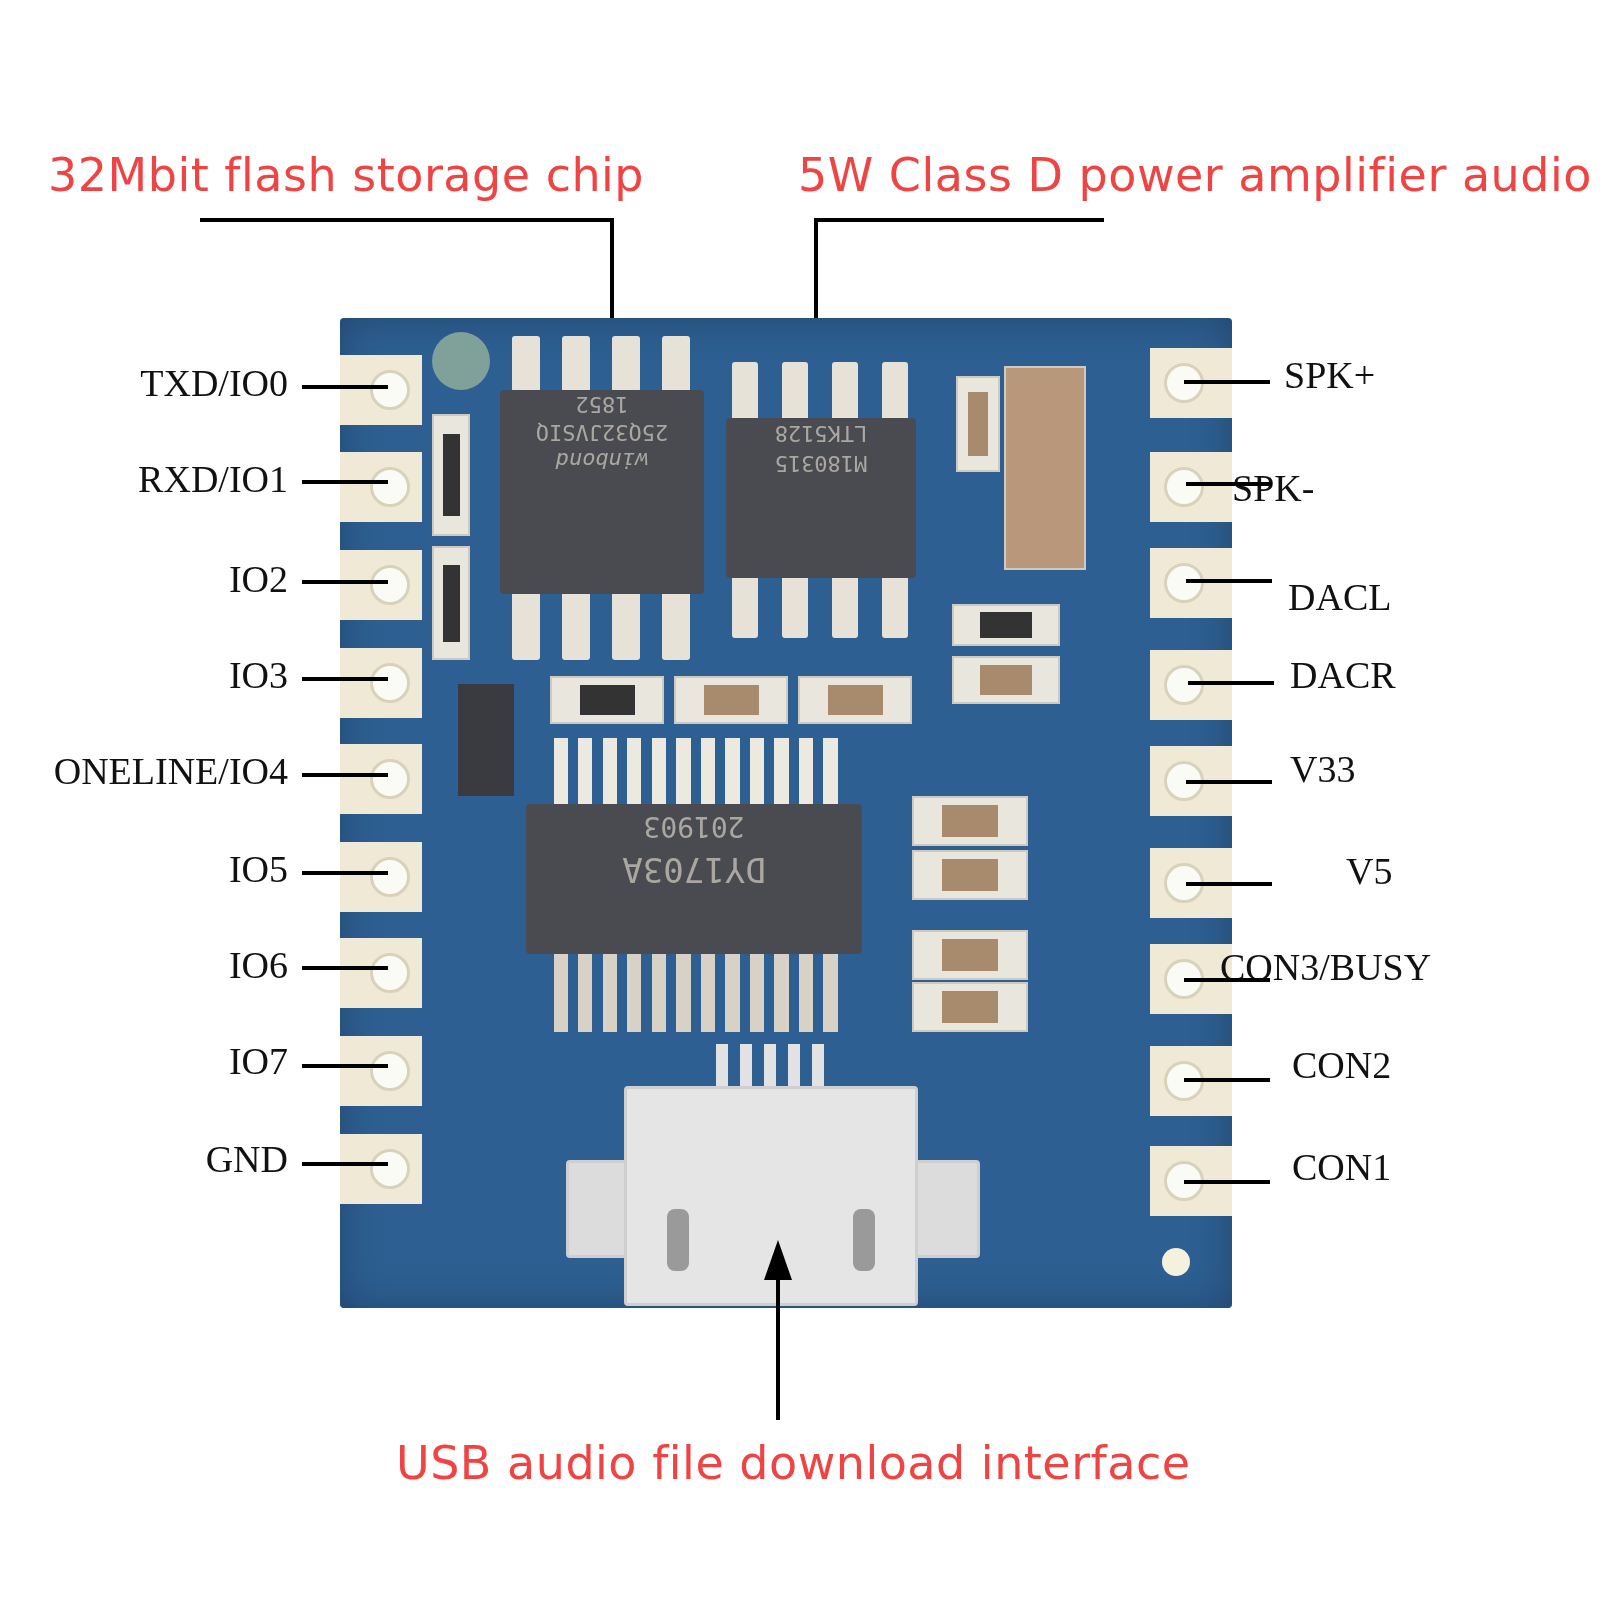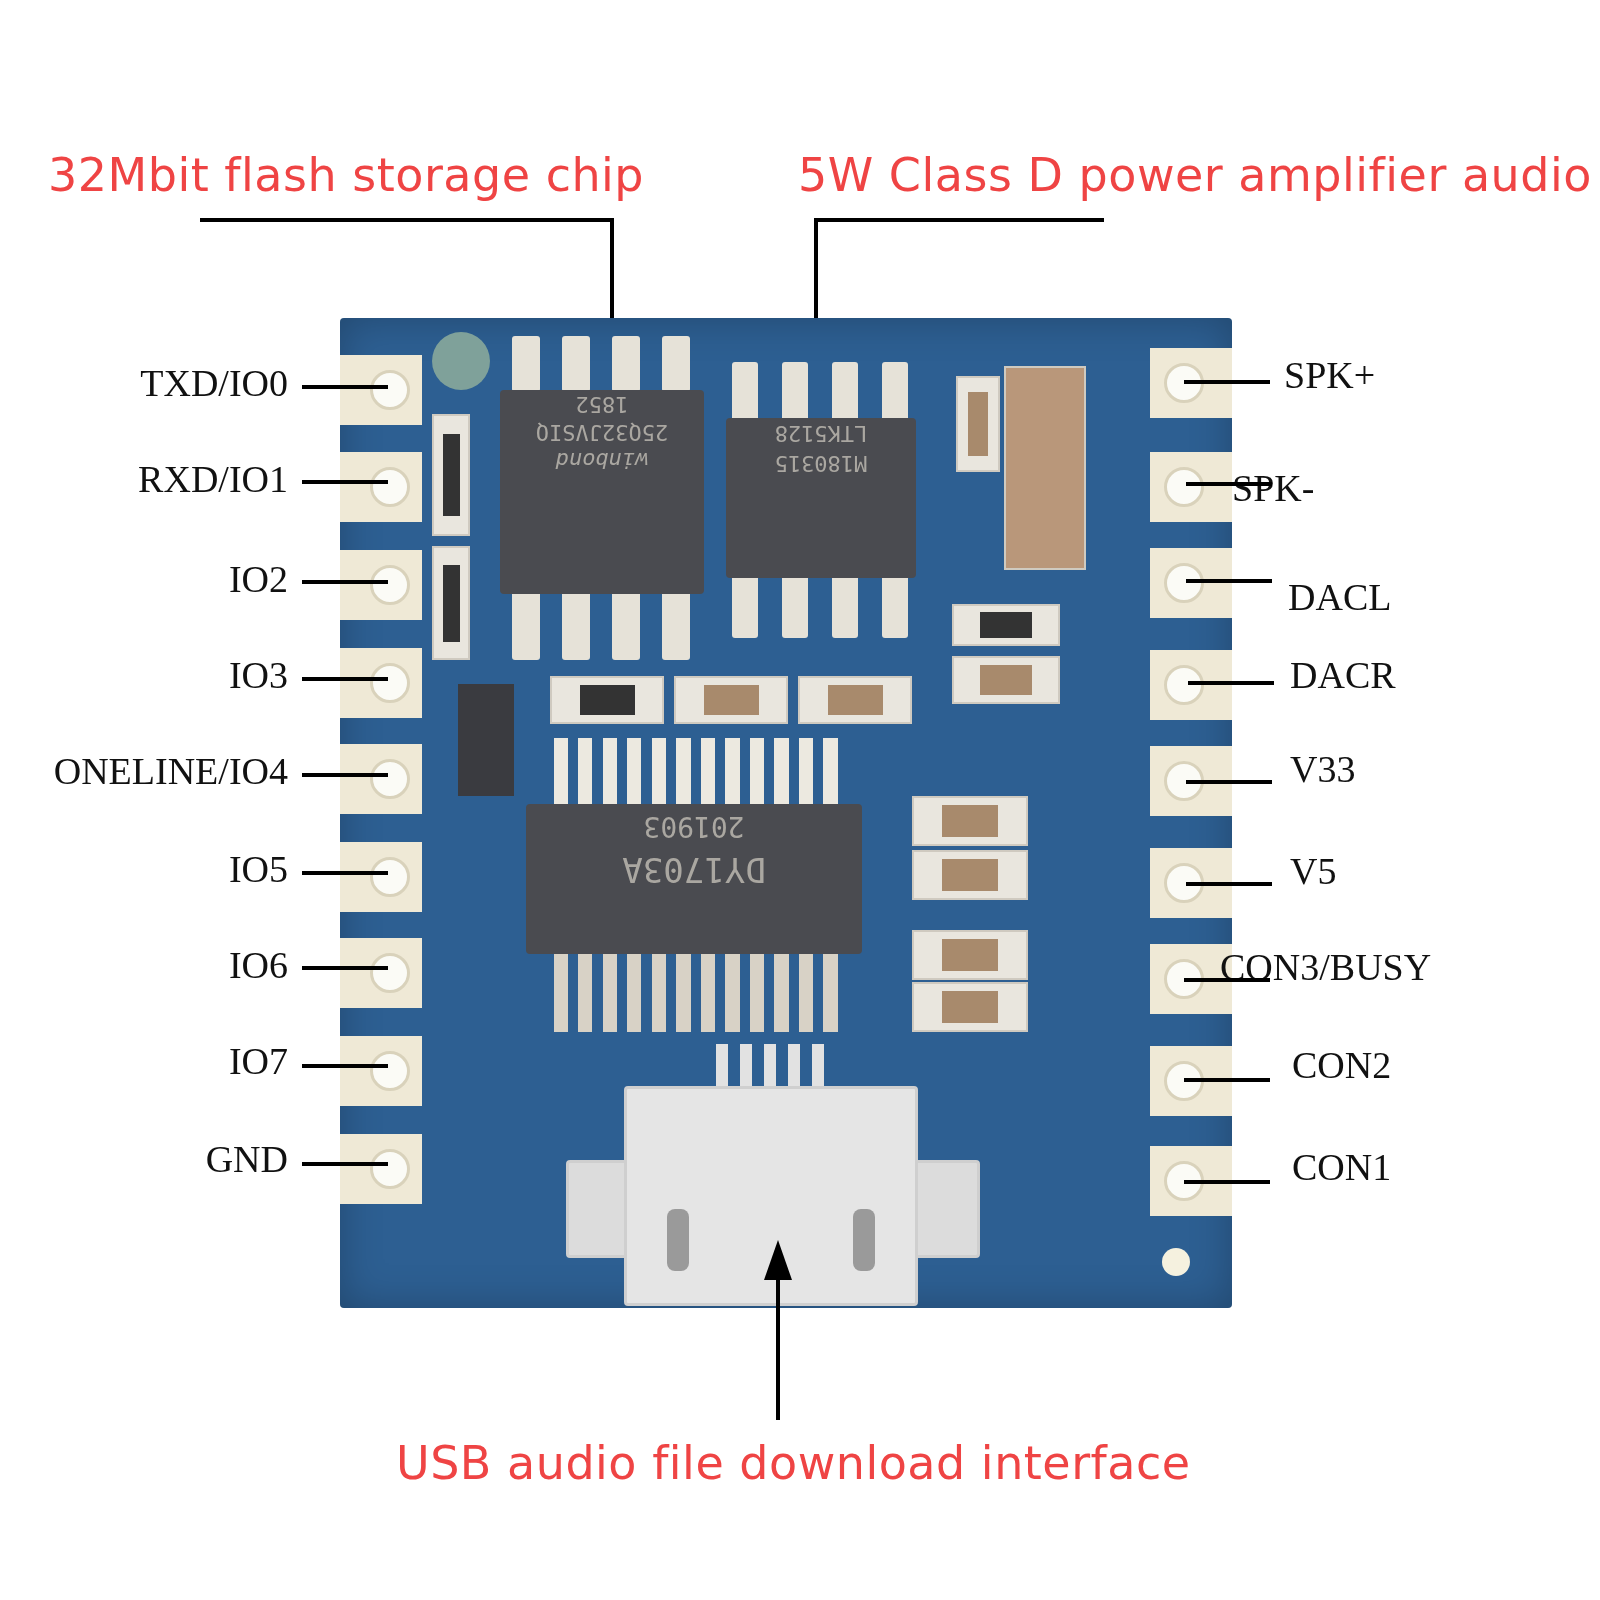--- a/index.html
+++ b/index.html
@@ -206,21 +206,21 @@
 <div class="leader" style="left:302px; top:871px; width:86px;"></div>
 <div class="leader" style="left:302px; top:966px; width:86px;"></div>
 <div class="leader" style="left:302px; top:1064px; width:86px;"></div>
 <div class="leader" style="left:302px; top:1162px; width:86px;"></div>
 
 <div class="pinlabel" style="left:1284px; top:356px;">SPK+</div>
 <div class="pinlabel" style="left:1232px; top:458px;margin-top:11px;">SPK-</div>
 <div class="pinlabel" style="left:1288px; top:554px;margin-top:24px;">DACL</div>
 <div class="pinlabel" style="left:1290px; top:656px;">DACR</div>
 <div class="pinlabel" style="left:1290px; top:750px;">V33</div>
-<div class="pinlabel" style="left:1290px; top:852px;">V5</div>
+<div class="pinlabel" style="left:1346px; top:852px;">V5</div>
 <div class="pinlabel" style="left:1220px; top:948px;">CON3/BUSY</div>
 <div class="pinlabel" style="left:1292px; top:1046px;">CON2</div>
 <div class="pinlabel" style="left:1292px; top:1148px;">CON1</div>
 
 <div class="leader" style="left:1184px; top:380px; width:86px;"></div>
 <div class="leader" style="left:1186px; top:482px; width:86px;"></div>
 <div class="leader" style="left:1186px; top:579px; width:86px;"></div>
 <div class="leader" style="left:1188px; top:681px; width:86px;"></div>
 <div class="leader" style="left:1186px; top:780px; width:86px;"></div>
 <div class="leader" style="left:1186px; top:882px; width:86px;"></div>

